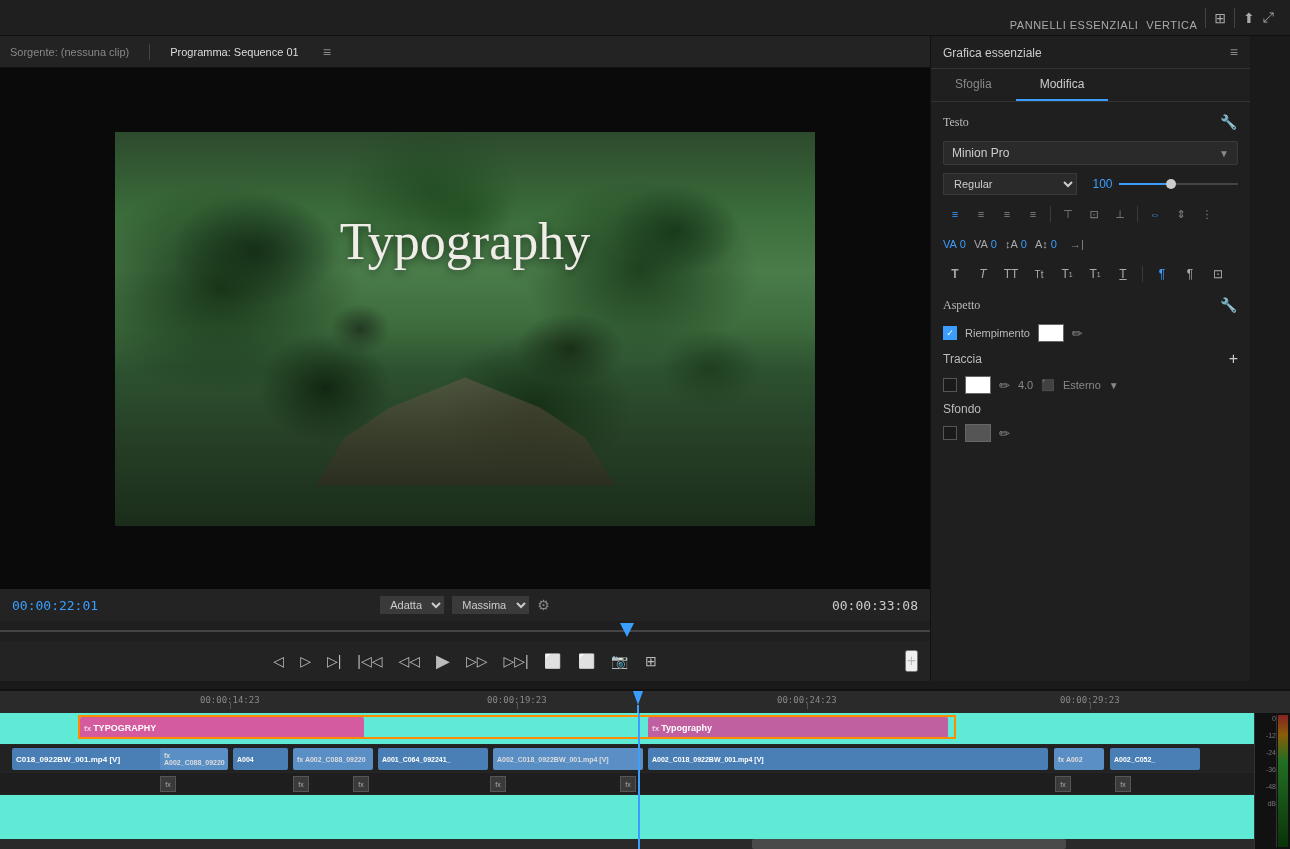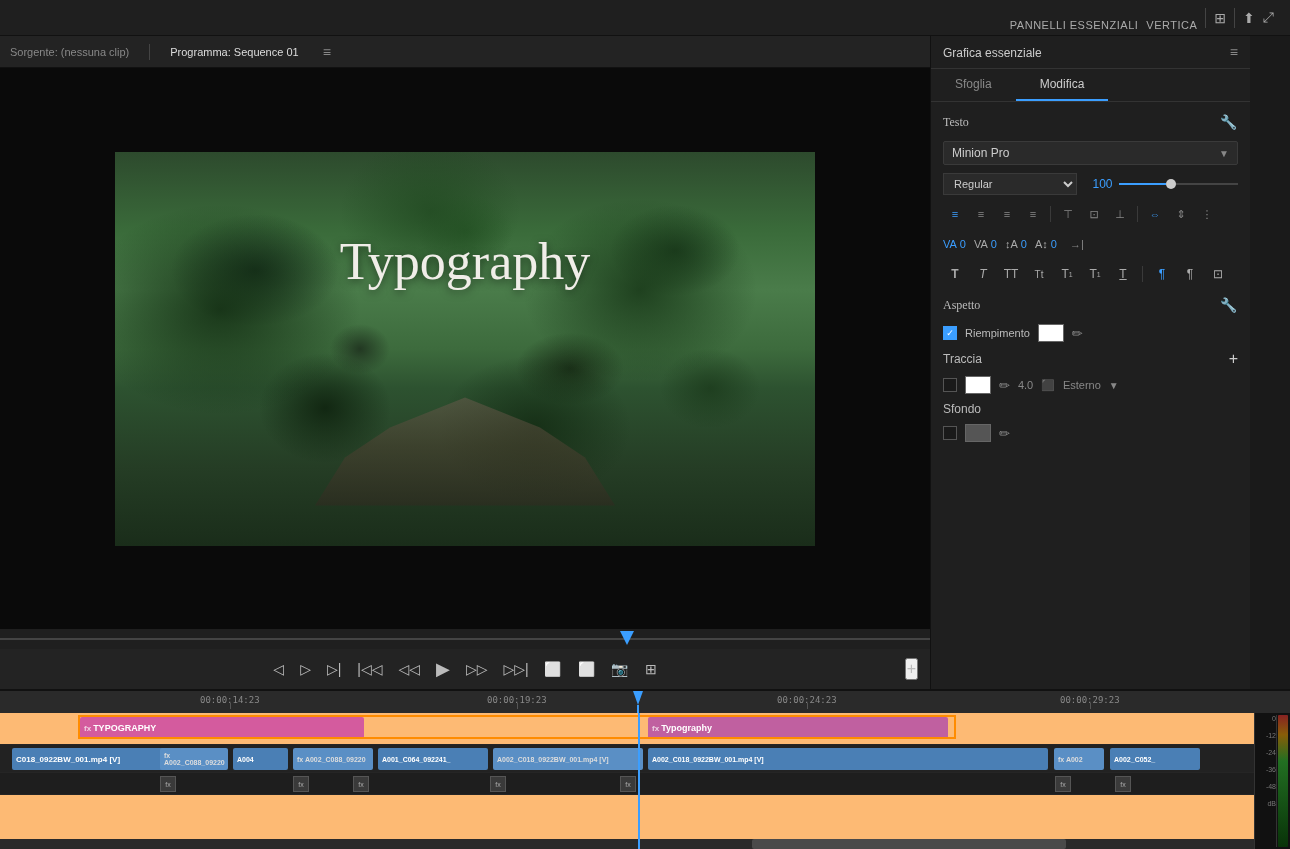--- a/index.html
+++ b/index.html
@@ -507,25 +507,26 @@
       color: #ccc;
       font-size: 16px;
       cursor: pointer;
       background: none;
       border: none;
     }
 
     
     .timeline-area {
       height: 160px;
-      background: #fdba74;
+      background: #5eead4;
       border-top: 2px solid #111;
       display: flex;
       flex-direction: column;
       flex-shrink: 0;
+      margin-top: 8px;
     }
 
     .timeline-ruler {
       height: 22px;
       background: #2a2a2a;
       display: flex;
       align-items: center;
       position: relative;
       overflow: hidden;
       flex-shrink: 0;
@@ -637,20 +638,33 @@
 
           <div style="position:absolute;bottom:40px;left:50%;transform:translateX(-50%);width:300px;height:120px;
             background:linear-gradient(180deg,#6a6050 0%,#4a4030 50%,#302a20 100%);
             clip-path:polygon(0% 100%,10% 60%,25% 35%,40% 20%,50% 10%,60% 20%,75% 35%,90% 60%,100% 100%);
             opacity:0.6;"></div>
           <div class="video-text">Typography</div>
         </div>
       </div>
     </div>
 
+    <div class="playback-bar">
+      <span class="timecode">00:00:22:01</span>
+      <div style="display:flex;align-items:center;gap:8px;">
+        <select class="fit-dropdown">
+          <option>Adatta</option>
+        </select>
+        <select class="fit-dropdown">
+          <option>Massima</option>
+        </select>
+        <span style="color:#888;font-size:14px;">⚙</span>
+      </div>
+      <span class="timecode-right">00:00:33:08</span>
+    </div>
 
     <div class="scrubber-area">
       <div class="scrubber-track"></div>
       <div class="scrubber-head"></div>
     </div>
 
     <div class="transport-bar">
       <button class="transport-btn">◁</button>
       <button class="transport-btn">▷</button>
       <button class="transport-btn">▷|</button>

